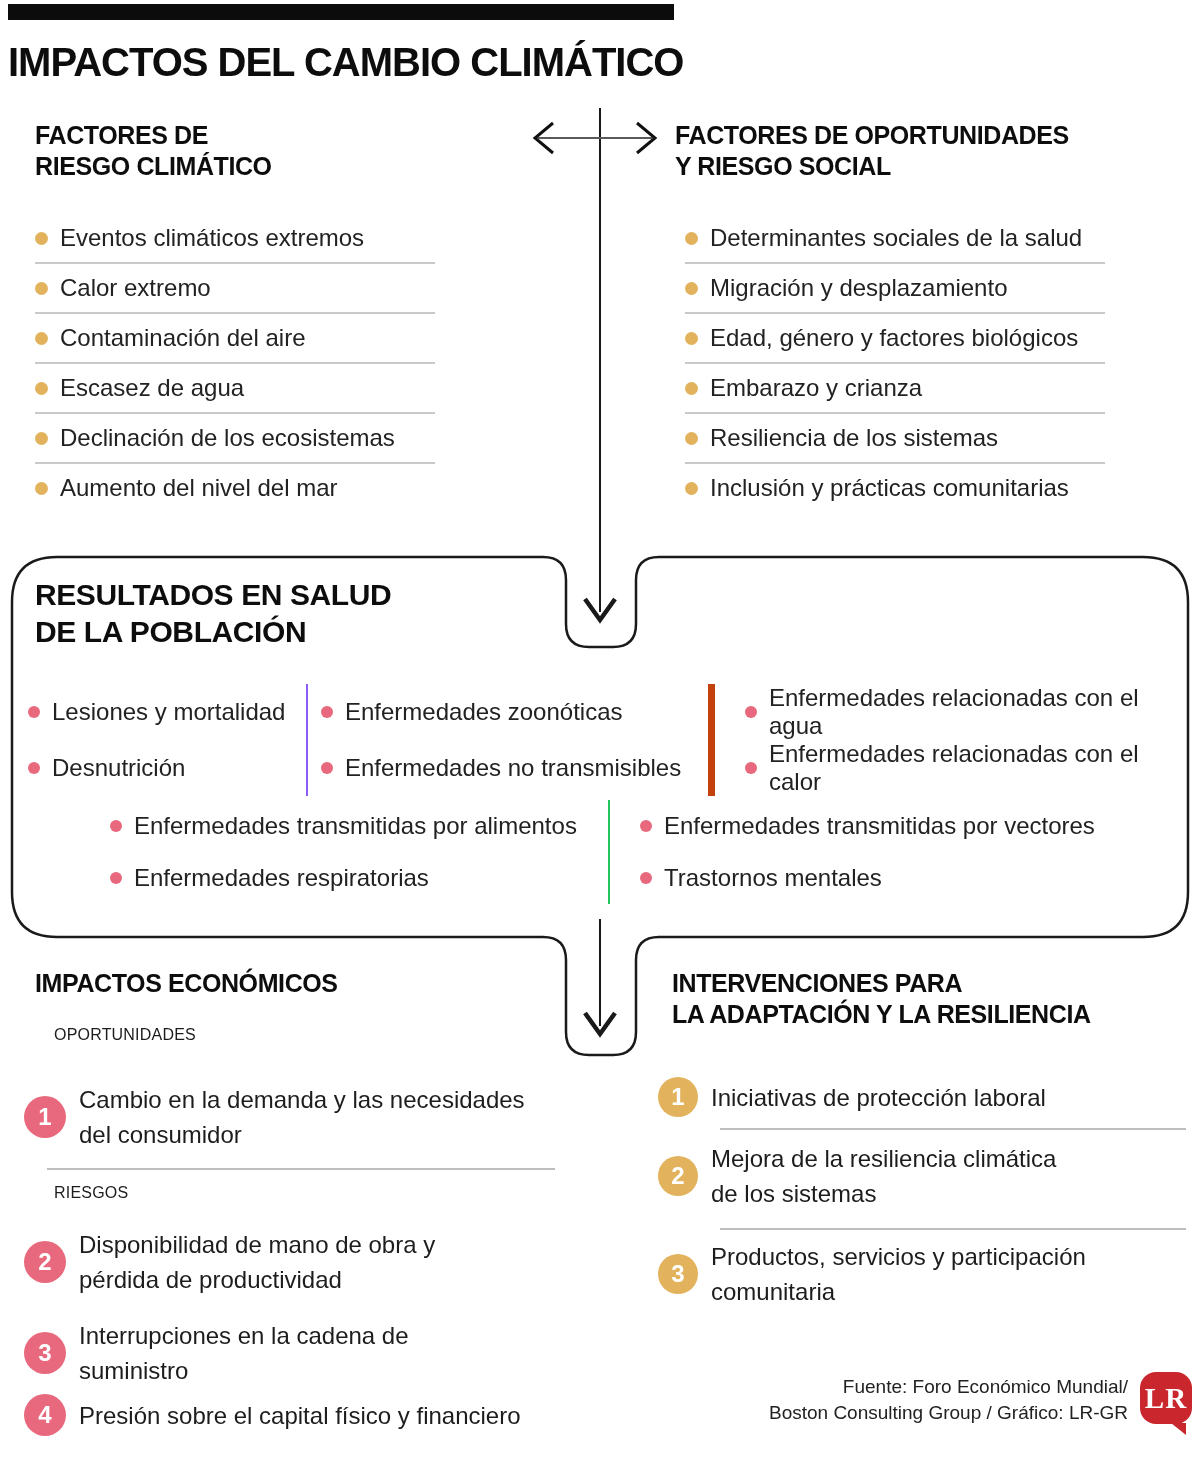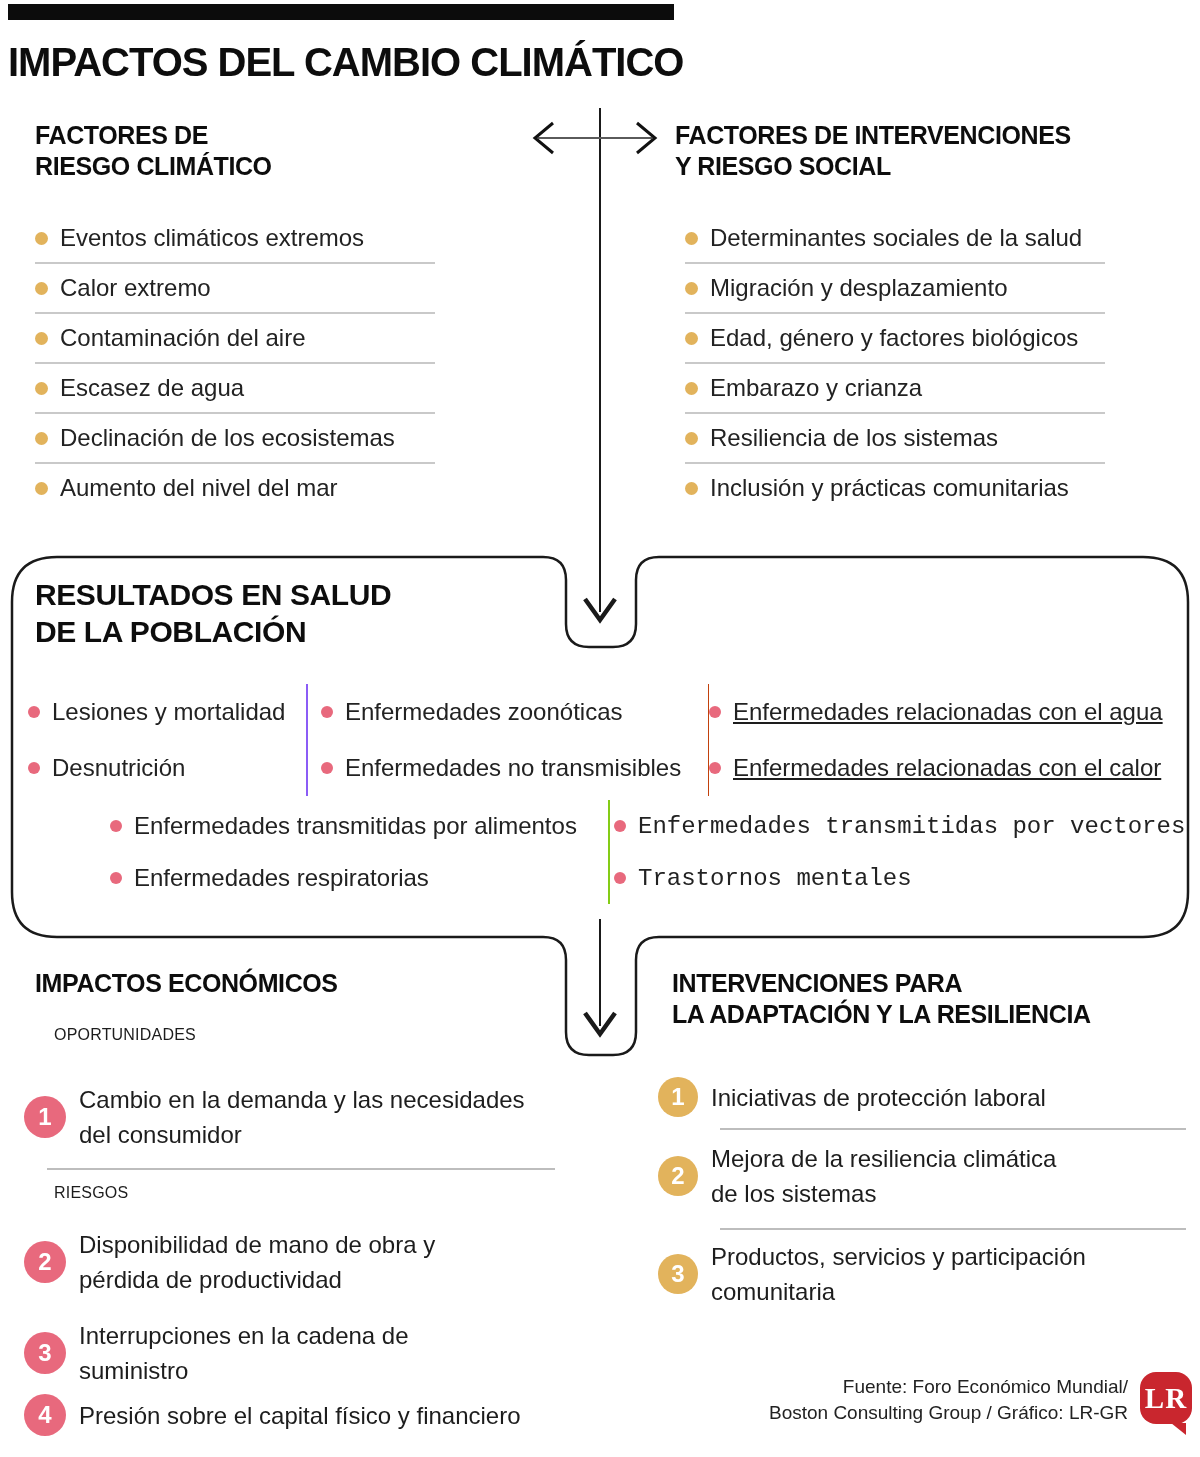--- a/index.html
+++ b/index.html
@@ -26,23 +26,23 @@
   .health-head{left:35px;top:576px;font-size:30px;font-weight:800;line-height:37px;letter-spacing:-0.4px;color:#0d0d0d;}
   .hrow{display:flex;}
   .hrow1{left:12px;top:684px;width:1176px;height:112px;}
   .hrow2{left:12px;top:800px;width:1176px;height:104px;}
   .hcol{box-sizing:border-box;}
   .hcol .hitem{display:flex;align-items:center;gap:12px;font-size:24px;color:#222;}
   .hrow1 .hitem{height:56px;}
   .hrow2 .hitem{height:52px;}
   .c1{width:294px;padding-left:16px;text-align:center;}
   .c2{width:402px;border-left:2px solid #8b5cf6;padding-left:13px;}
-  .c3{flex:1;border-left:1px solid #c2410c;text-decoration:underline;}
+  .c3{flex:1;border-left:7px solid #c2410c;padding-left:30px;}
   .cA{width:596px;padding-left:98px;}
-  .cB{flex:1;border-left:2px solid #84cc16;padding-left:4px;font-family:Liberation Mono, monospace;}
+  .cB{flex:1;border-left:2px solid #22c55e;padding-left:30px;}
   
   .econ-head{left:35px;top:968px;}
   .intv-head{left:672px;top:968px;}
   .sub-label{font-size:16px;color:#1c1c1c;letter-spacing:0.2px;}
   .lbl-oport{left:54px;top:1026px;}
   .lbl-riesgos{left:54px;top:1184px;}
   .numitem{display:flex;align-items:center;}
   .numcircle{flex:0 0 auto;width:42px;height:42px;border-radius:50%;background:#E8697D;color:#fff;
     font-size:24px;font-weight:800;display:flex;align-items:center;justify-content:center;}
   .numcircle.gold{background:#E2B35C;width:40px;height:40px;}
@@ -113,21 +113,21 @@
         <span class="dot"></span>
         <span>Declinación de los ecosistemas</span>
       </li>
     <li>
         <span class="dot"></span>
         <span>Aumento del nivel del mar</span>
       </li>
   </ul>
 
   <div class="abs section-head head-right">
-    <div>FACTORES DE INTERVENCIONES</div>
+    <div>FACTORES DE OPORTUNIDADES</div>
     <div>Y RIESGO SOCIAL</div>
   </div>
   <ul class="abs blist blist-right">
     <li>
         <span class="dot"></span>
         <span>Determinantes sociales de la salud</span>
       </li>
     <li>
         <span class="dot"></span>
         <span>Migración y desplazamiento</span>

